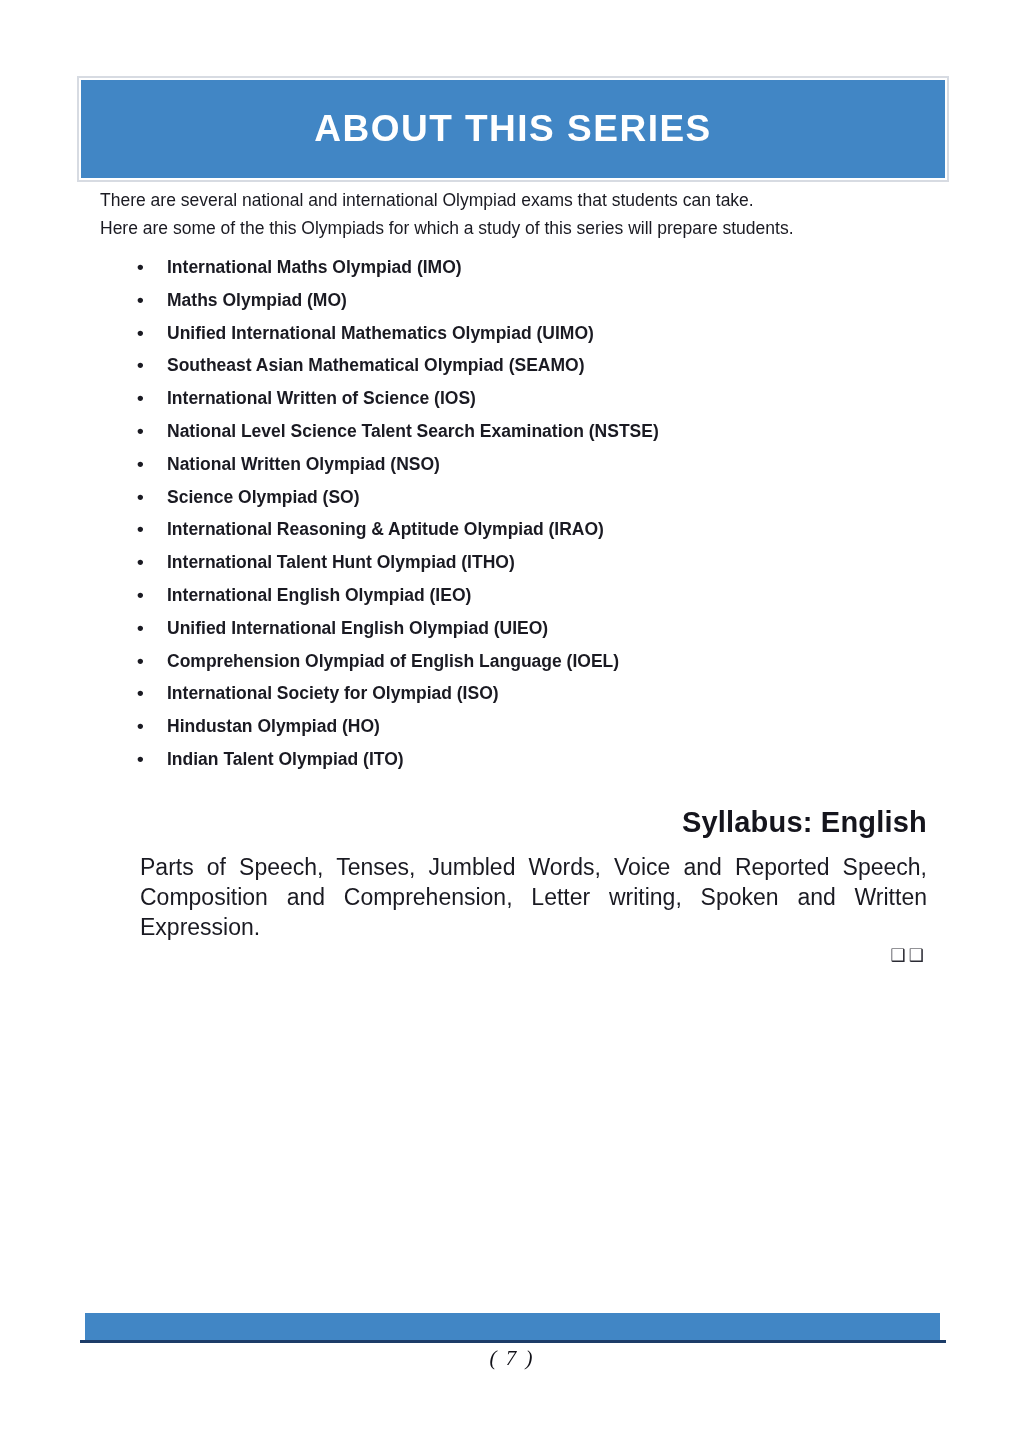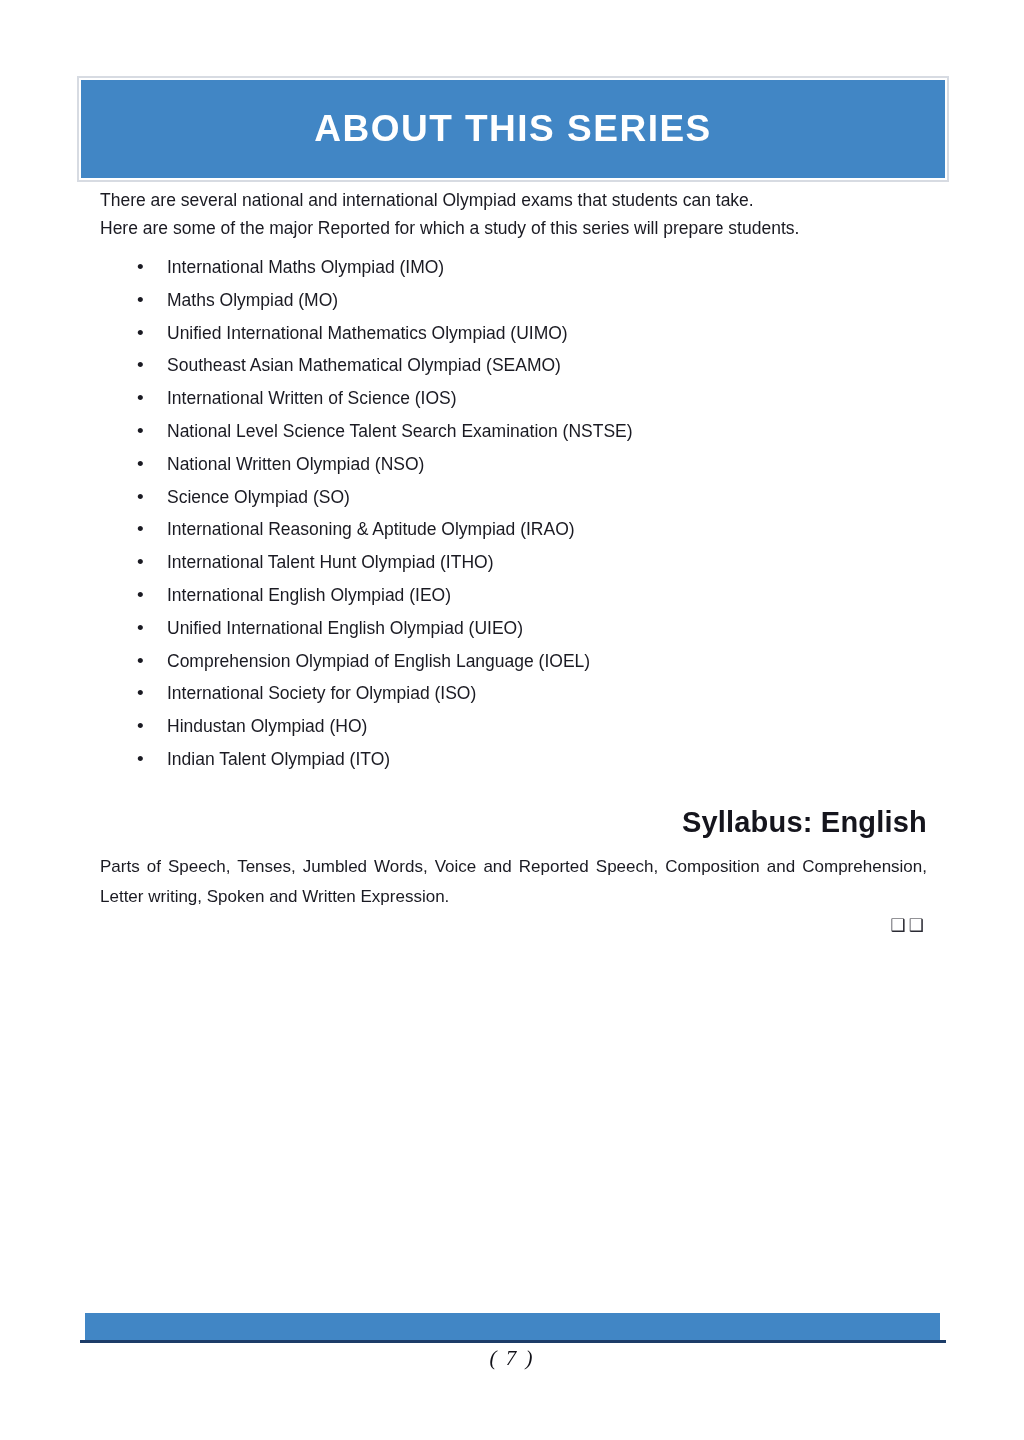--- a/index.html
+++ b/index.html
@@ -57,42 +57,44 @@
     list-style: none;
     margin-top: 15px;
     padding-left: 37px;
   }
   ul.olympiad-list li {
     display: flex;
     align-items: baseline;
     font-size: 17.5px;
     line-height: 19px;
     margin-bottom: 12.8px;
+    font-weight: bold;
   }
   .bullet {
     width: 30px;
     flex: 0 0 30px;
     color: #1a1a22;
   }
   .bullet::before { content: "\2022"; font-size: 19px; }
 
   .syllabus-heading {
     margin-top: 37px;
     text-align: right;
     font-size: 29px;
     font-weight: bold;
     color: #15151d;
     letter-spacing: 0.2px;
   }
   .syllabus-body {
     margin-top: 13px;
-    font-size: 17px;
+    font-size: 23px;
     line-height: 30px;
     text-align: justify;
     color: #1a1a22;
+    margin-left: 40px;
   }
   .end-marker {
     margin-top: 3px;
     text-align: right;
     font-size: 17px;
     letter-spacing: 3px;
     color: #2a2a33;
   }
 
   
@@ -130,21 +132,21 @@
 
 <div class="banner-wrap">
   <div class="banner">
     <span class="banner-title">ABOUT THIS SERIES</span>
   </div>
 </div>
 
 <div class="content">
   <div class="intro">
     <p>There are several national and international Olympiad exams that students can take.</p>
-    <p>Here are some of the major Reported for which a study of this series will prepare students.</p>
+    <p>Here are some of the this Olympiads for which a study of this series will prepare students.</p>
   </div>
 
   <ul class="olympiad-list">
     <li>
         <span class="bullet"></span>
         <span>International Maths Olympiad (IMO)</span>
       </li>
     <li>
         <span class="bullet"></span>
         <span>Maths Olympiad (MO)</span>

